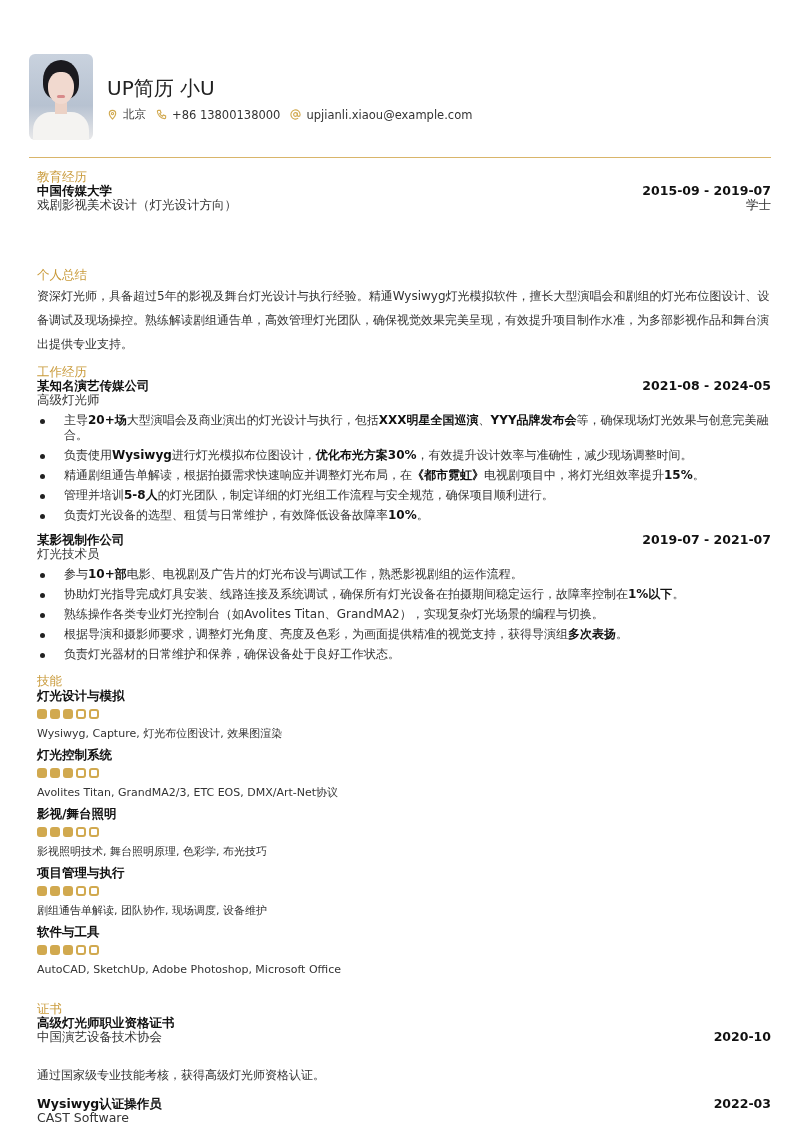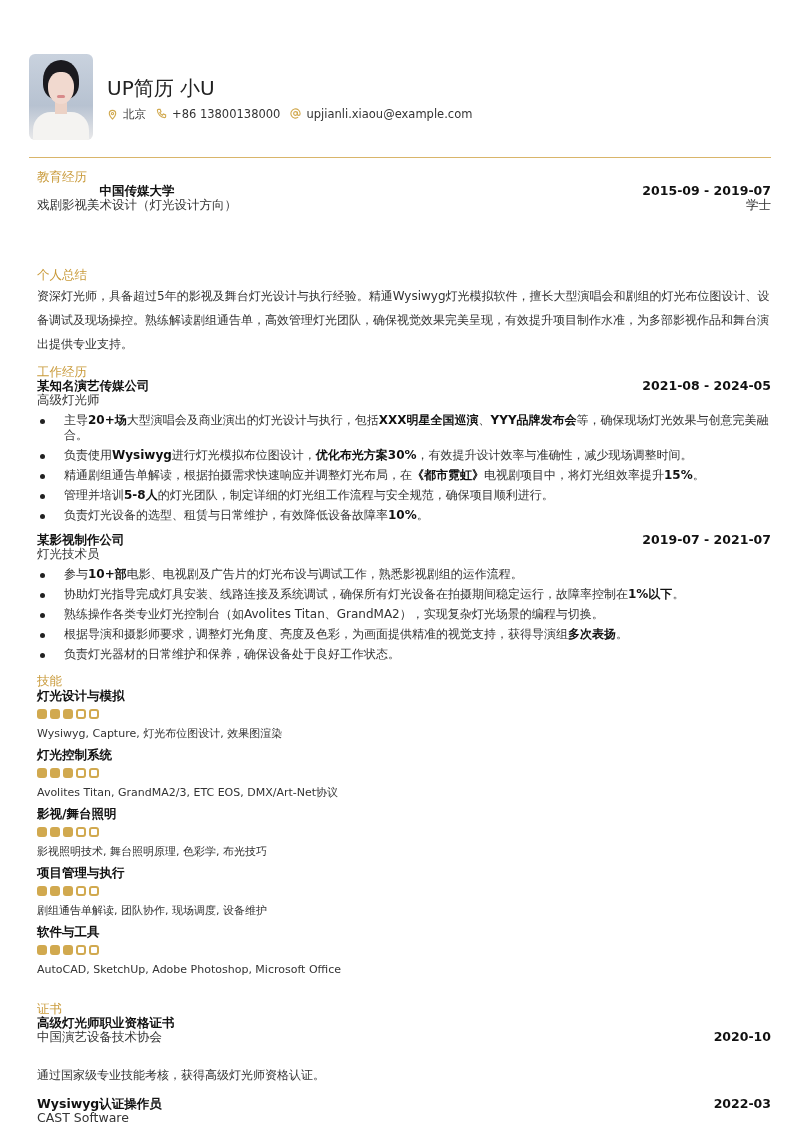--- a/index.html
+++ b/index.html
@@ -19,29 +19,29 @@
     position: relative;
   }
   .avatar .hair { position: absolute; left: 14px; top: 6px; width: 36px; height: 40px; border-radius: 50% 50% 40% 40%; background: #1a1a1f; }
   .avatar .face { position: absolute; left: 19px; top: 18px; width: 26px; height: 32px; border-radius: 45% 45% 50% 50%; background: #f1d9cf; }
   .avatar .lips { position: absolute; left: 28px; top: 41px; width: 8px; height: 3px; border-radius: 3px; background: #d88a8a; }
   .avatar .neck { position: absolute; left: 26px; top: 48px; width: 12px; height: 12px; background: #ecd2c6; }
   .avatar .shirt { position: absolute; left: 4px; top: 58px; width: 56px; height: 32px; border-radius: 18px 18px 0 0; background: #f4f3f1; }
 
   .header-info { margin-left: 14px; }
   .name { font-size: 20px; font-weight: 500; color: #222; line-height: 26px; margin-top: 2px; }
-  .contacts { display: flex; align-items: flex-start; font-size: 11.5px; color: #333; margin-top: 6px; }
+  .contacts { display: flex; align-items: flex-end; font-size: 11.5px; color: #333; margin-top: 6px; }
   .contact { display: flex; align-items: center; margin-right: 10px; }
   .contact svg { width: 11px; height: 11px; margin-right: 5px; }
 
   .divider { position: absolute; left: 29px; right: 29px; top: 157px; height: 1px; background: #d9b56a; }
 
   .section-title { font-size: 12.5px; color: #c99a3a; line-height: 14px; }
   .entry-head { display: flex; justify-content: space-between; align-items: flex-start; }
-  .entry-title { font-size: 12.5px; font-weight: bold; color: #111; line-height: 14px; text-align: center; }
+  .entry-title { font-size: 12.5px; font-weight: bold; color: #111; line-height: 14px; }
   .entry-sub { font-size: 12.5px; color: #333; line-height: 14px; }
   .entry-date { font-size: 12.5px; font-weight: bold; color: #111; line-height: 14px; text-align: right; }
   .entry-right-sub { font-size: 12.5px; color: #333; line-height: 14px; text-align: right; }
 
   ul.bullets { list-style: none; margin-top: 6px; }
   ul.bullets li { position: relative; padding-left: 27px; font-size: 12px; line-height: 15px; color: #333; margin-bottom: 5px; }
   ul.bullets li::before { content: ""; position: absolute; left: 3px; top: 6px; width: 5px; height: 5px; border-radius: 50%; background: #222; }
   ul.bullets li b { color: #111; }
 
   .summary { font-size: 12px; line-height: 24px; color: #333; margin-top: 2px; }

